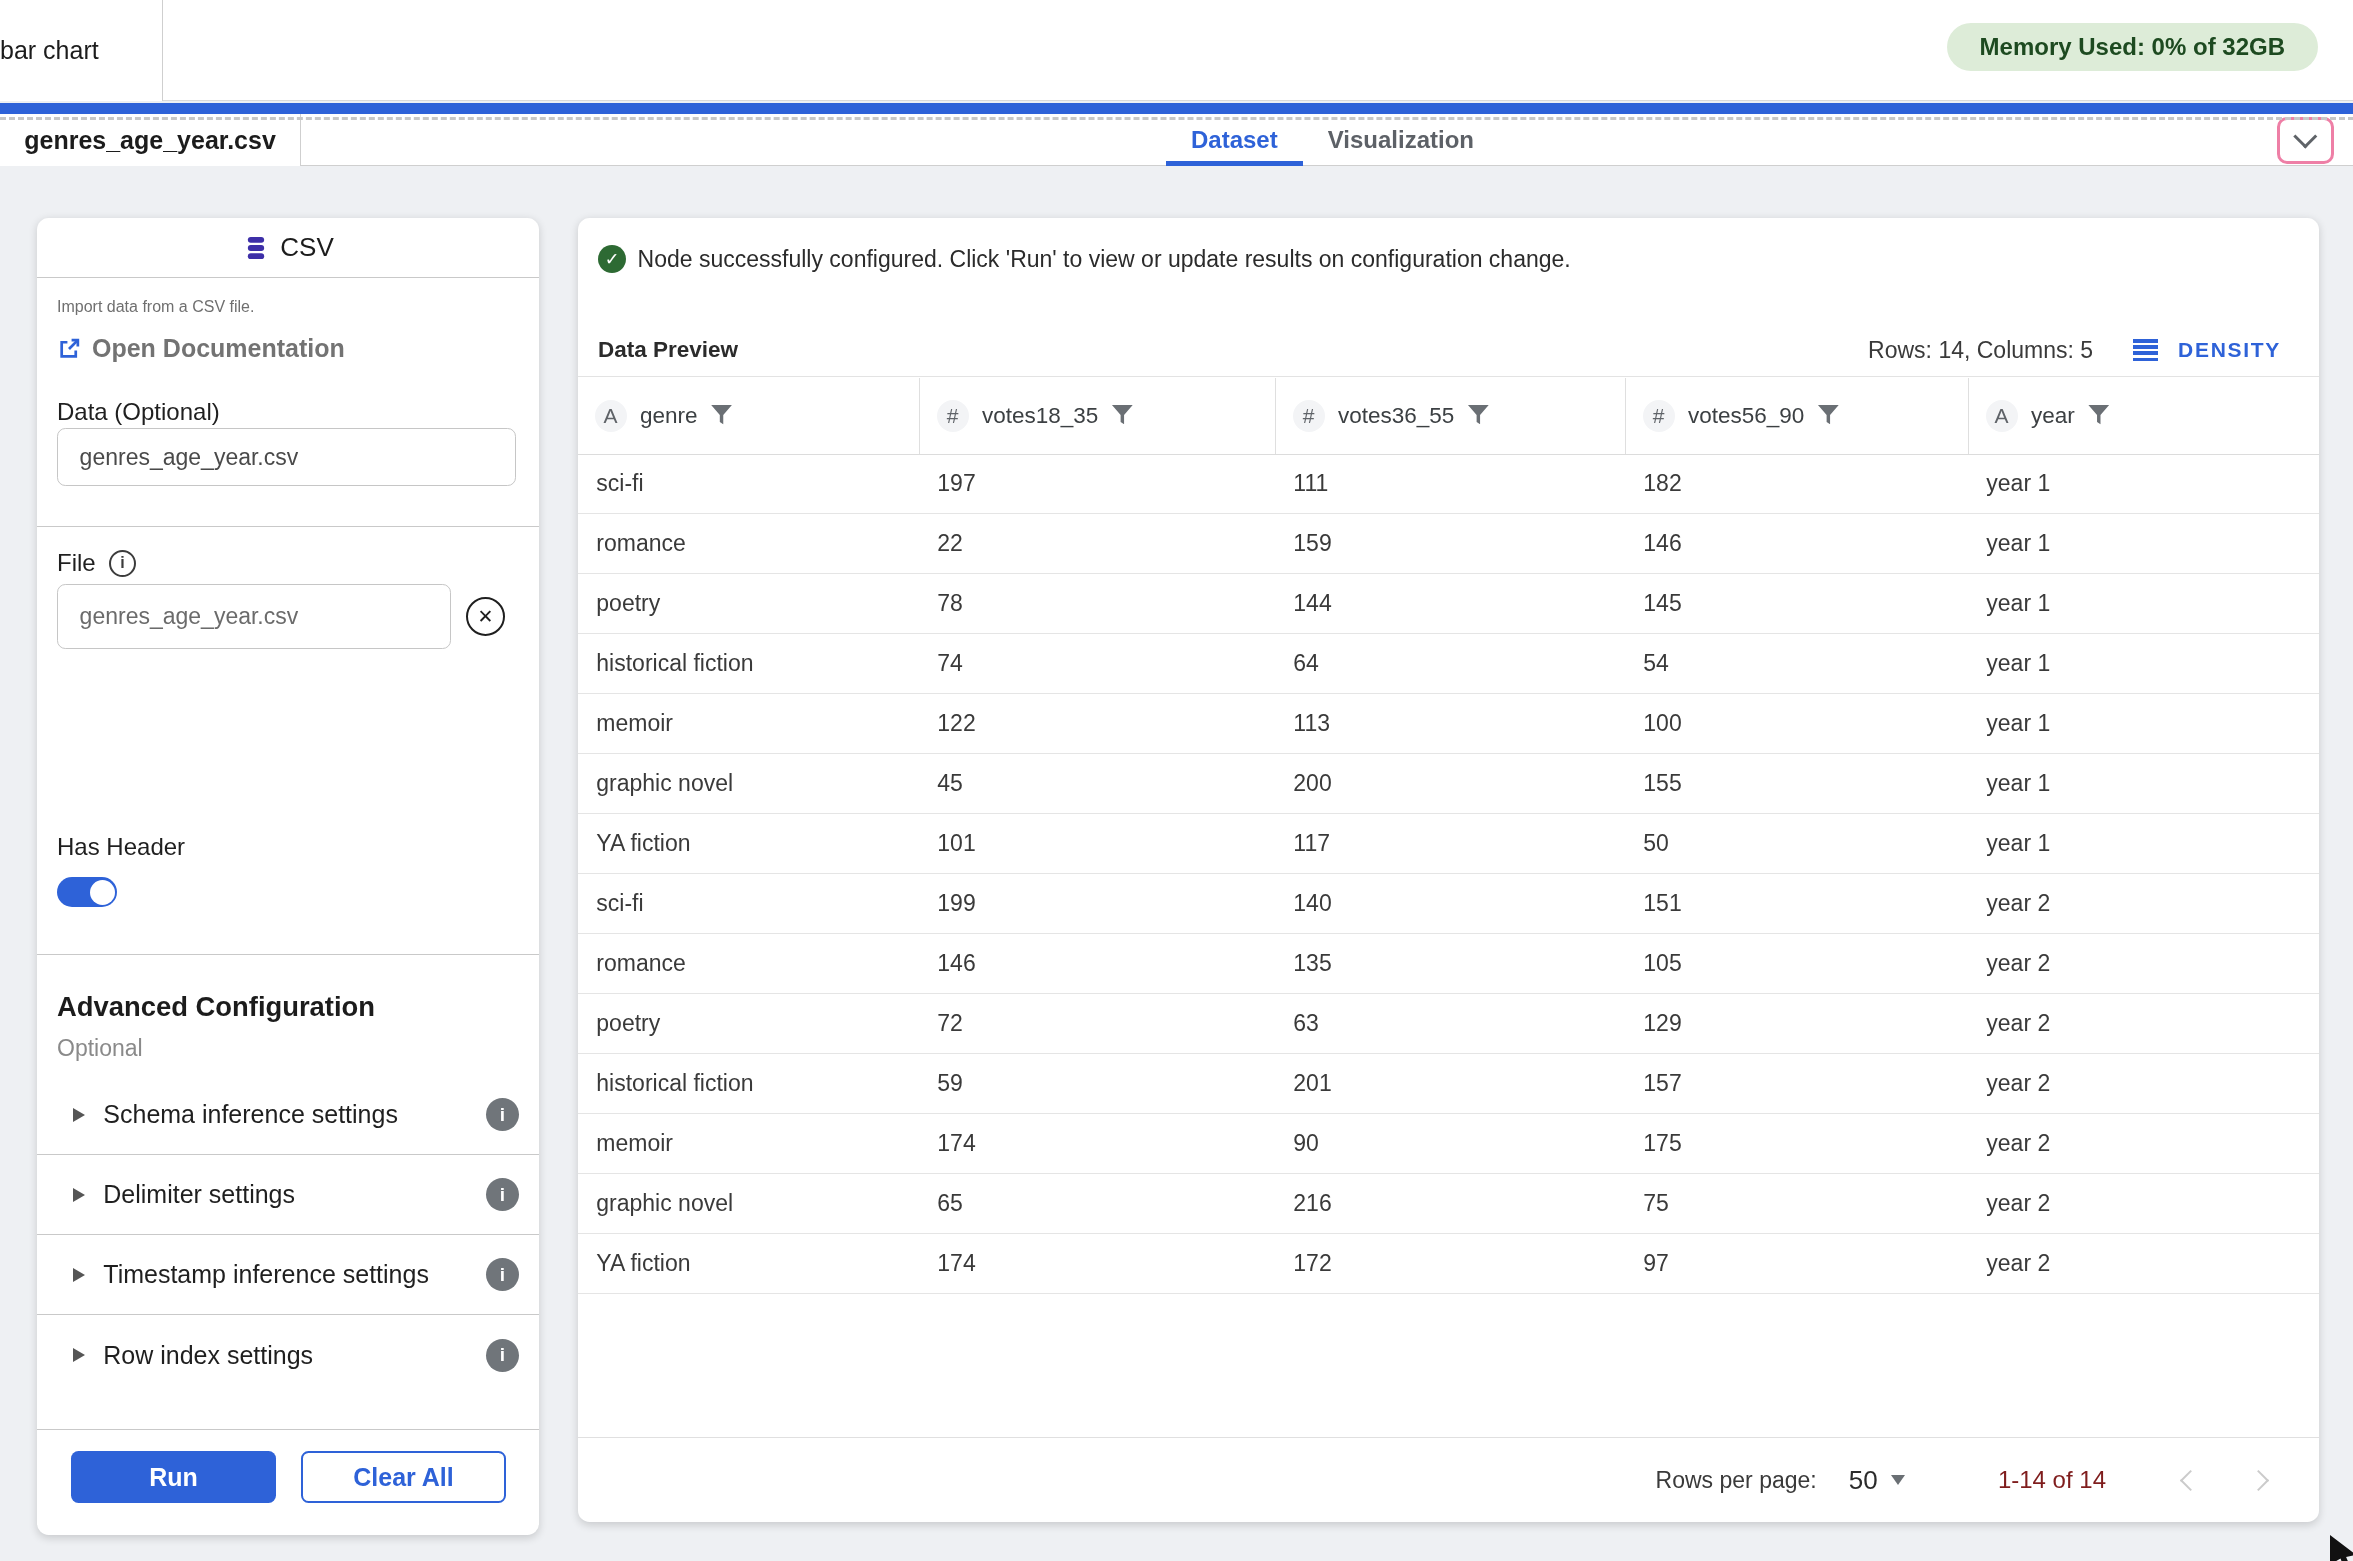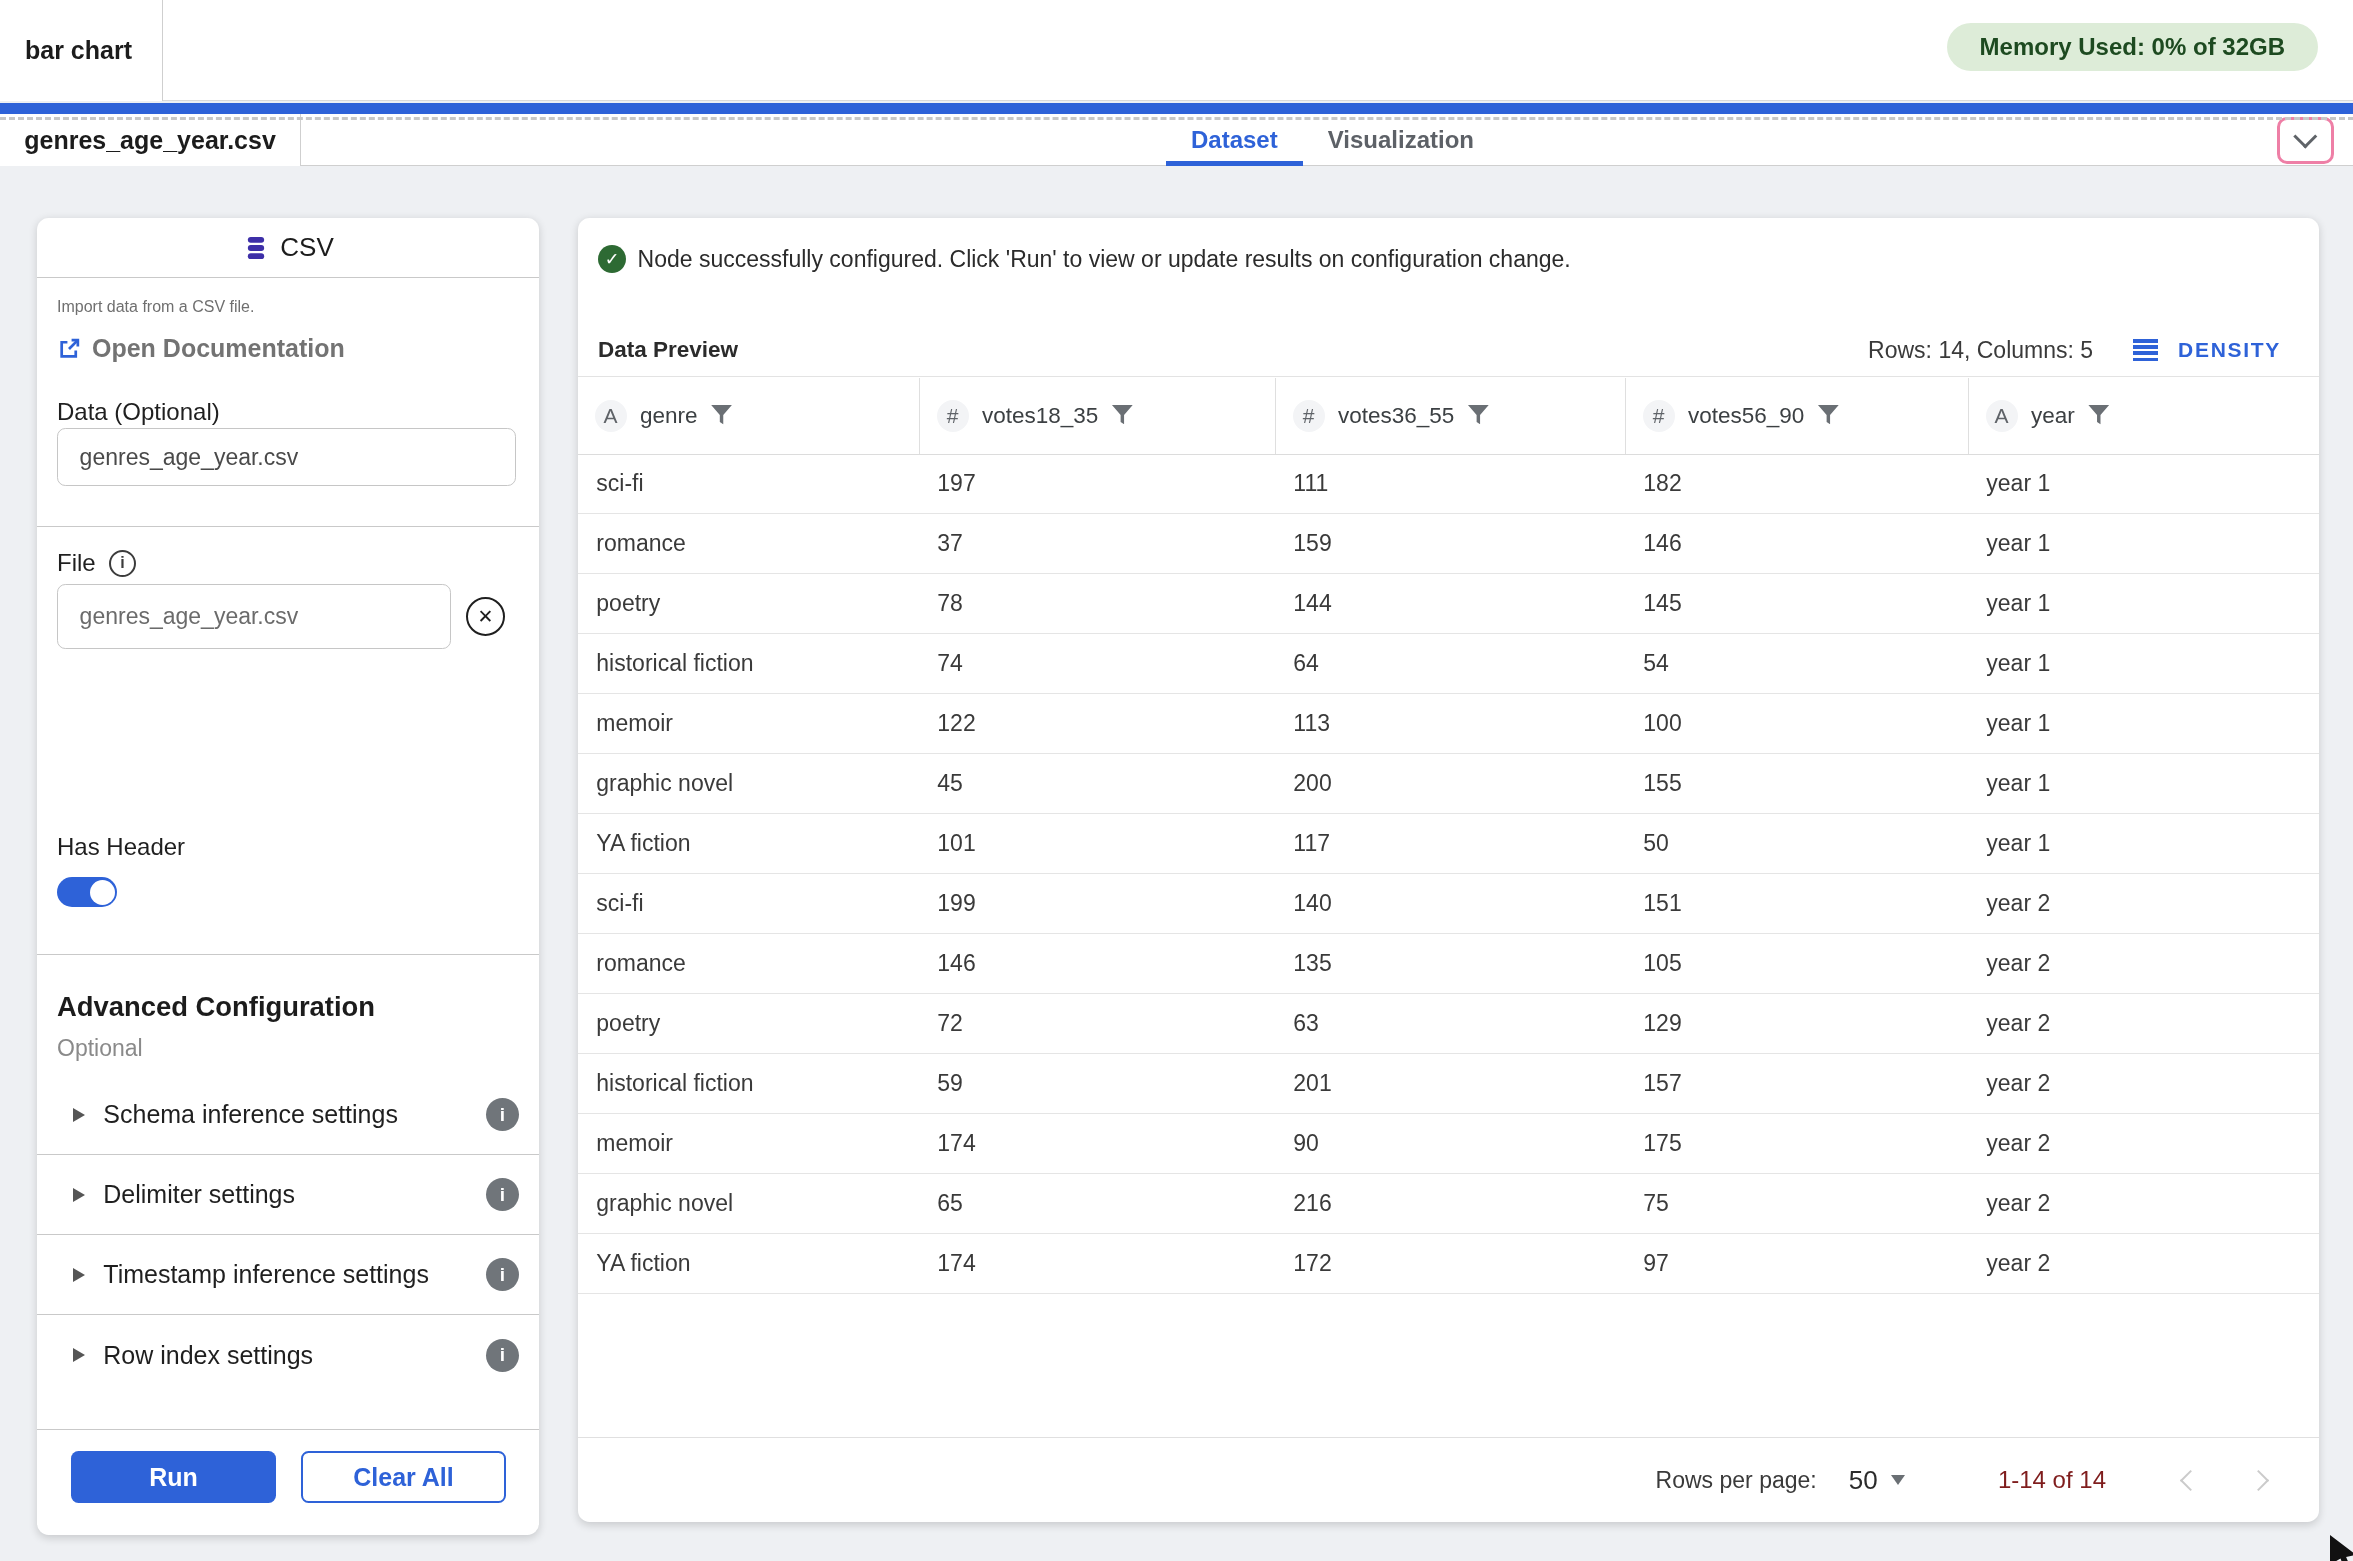--- a/index.html
+++ b/index.html
@@ -1,21 +1,21 @@
 <!DOCTYPE html>
 <html style="font-size:13.3px"><head>
 <meta charset="utf-8">
 <style>
   * { margin:0; padding:0; box-sizing:border-box; }
   body { font-family:"Liberation Sans","DejaVu Sans",sans-serif; }
   .screen { position:relative; width:2354px; height:1562px; background:#eef0f3; overflow:hidden; }
 
   
   .topbar { position:absolute; left:0; top:0; width:2354px; height:101px; background:#fff; border-bottom:1.7px solid #dadada; }
-  .doc-tab { position:absolute; left:0; top:0; width:163px; height:101px; background:#fff; border-right:1.7px solid #cfcfcf; display:flex; align-items:center; padding-left:25px; font-size:25px; font-weight:700; color:#1c1c1c; }
+  .doc-tab { position:absolute; left:0; top:0; width:163px; height:101px; background:#fff; border-right:1.7px solid #cfcfcf; display:flex; align-items:center; font-size:25px; font-weight:400; color:#1c1c1c; }
   .mem-badge { position:absolute; right:36px; top:23px; height:48px; padding:0 33px; background:#ddecd8; color:#1d4a20; border-radius:24px; font-size:24px; font-weight:700; display:flex; align-items:center; }
 
   .blue-bar { position:absolute; left:0; top:103px; width:2354px; height:10.8px; background:#2e62d8; }
   .dash-line { position:absolute; left:0; top:117px; width:2354px; height:0; border-top:3.3px dashed #c7c7c7; }
 
   
   .tabstrip { position:absolute; left:0; top:114px; width:2354px; height:52px; background:#fff; border-bottom:1.7px solid #cfcfcf; }
   .node-tab { position:absolute; left:0; top:0; width:301px; height:52px; border-right:1.7px solid #cfcfcf; display:flex; align-items:center; justify-content:center; font-size:25px; font-weight:600; color:#1c1c1c; background:#fff; }
   .view-tabs { position:absolute; left:1166px; top:0; height:52px; display:flex; }
   .vtab { height:52px; display:flex; align-items:center; padding:0 25px; font-size:24px; font-weight:700; color:#5d6167; cursor:default; }
@@ -237,21 +237,21 @@
     <div class="tbody" id="tableBody">
         <div class="trow">
           <div class="td">sci-fi</div>
           <div class="td">197</div>
           <div class="td">111</div>
           <div class="td">182</div>
           <div class="td">year 1</div>
         </div>
         <div class="trow">
           <div class="td">romance</div>
-          <div class="td">37</div>
+          <div class="td">22</div>
           <div class="td">159</div>
           <div class="td">146</div>
           <div class="td">year 1</div>
         </div>
         <div class="trow">
           <div class="td">poetry</div>
           <div class="td">78</div>
           <div class="td">144</div>
           <div class="td">145</div>
           <div class="td">year 1</div>

